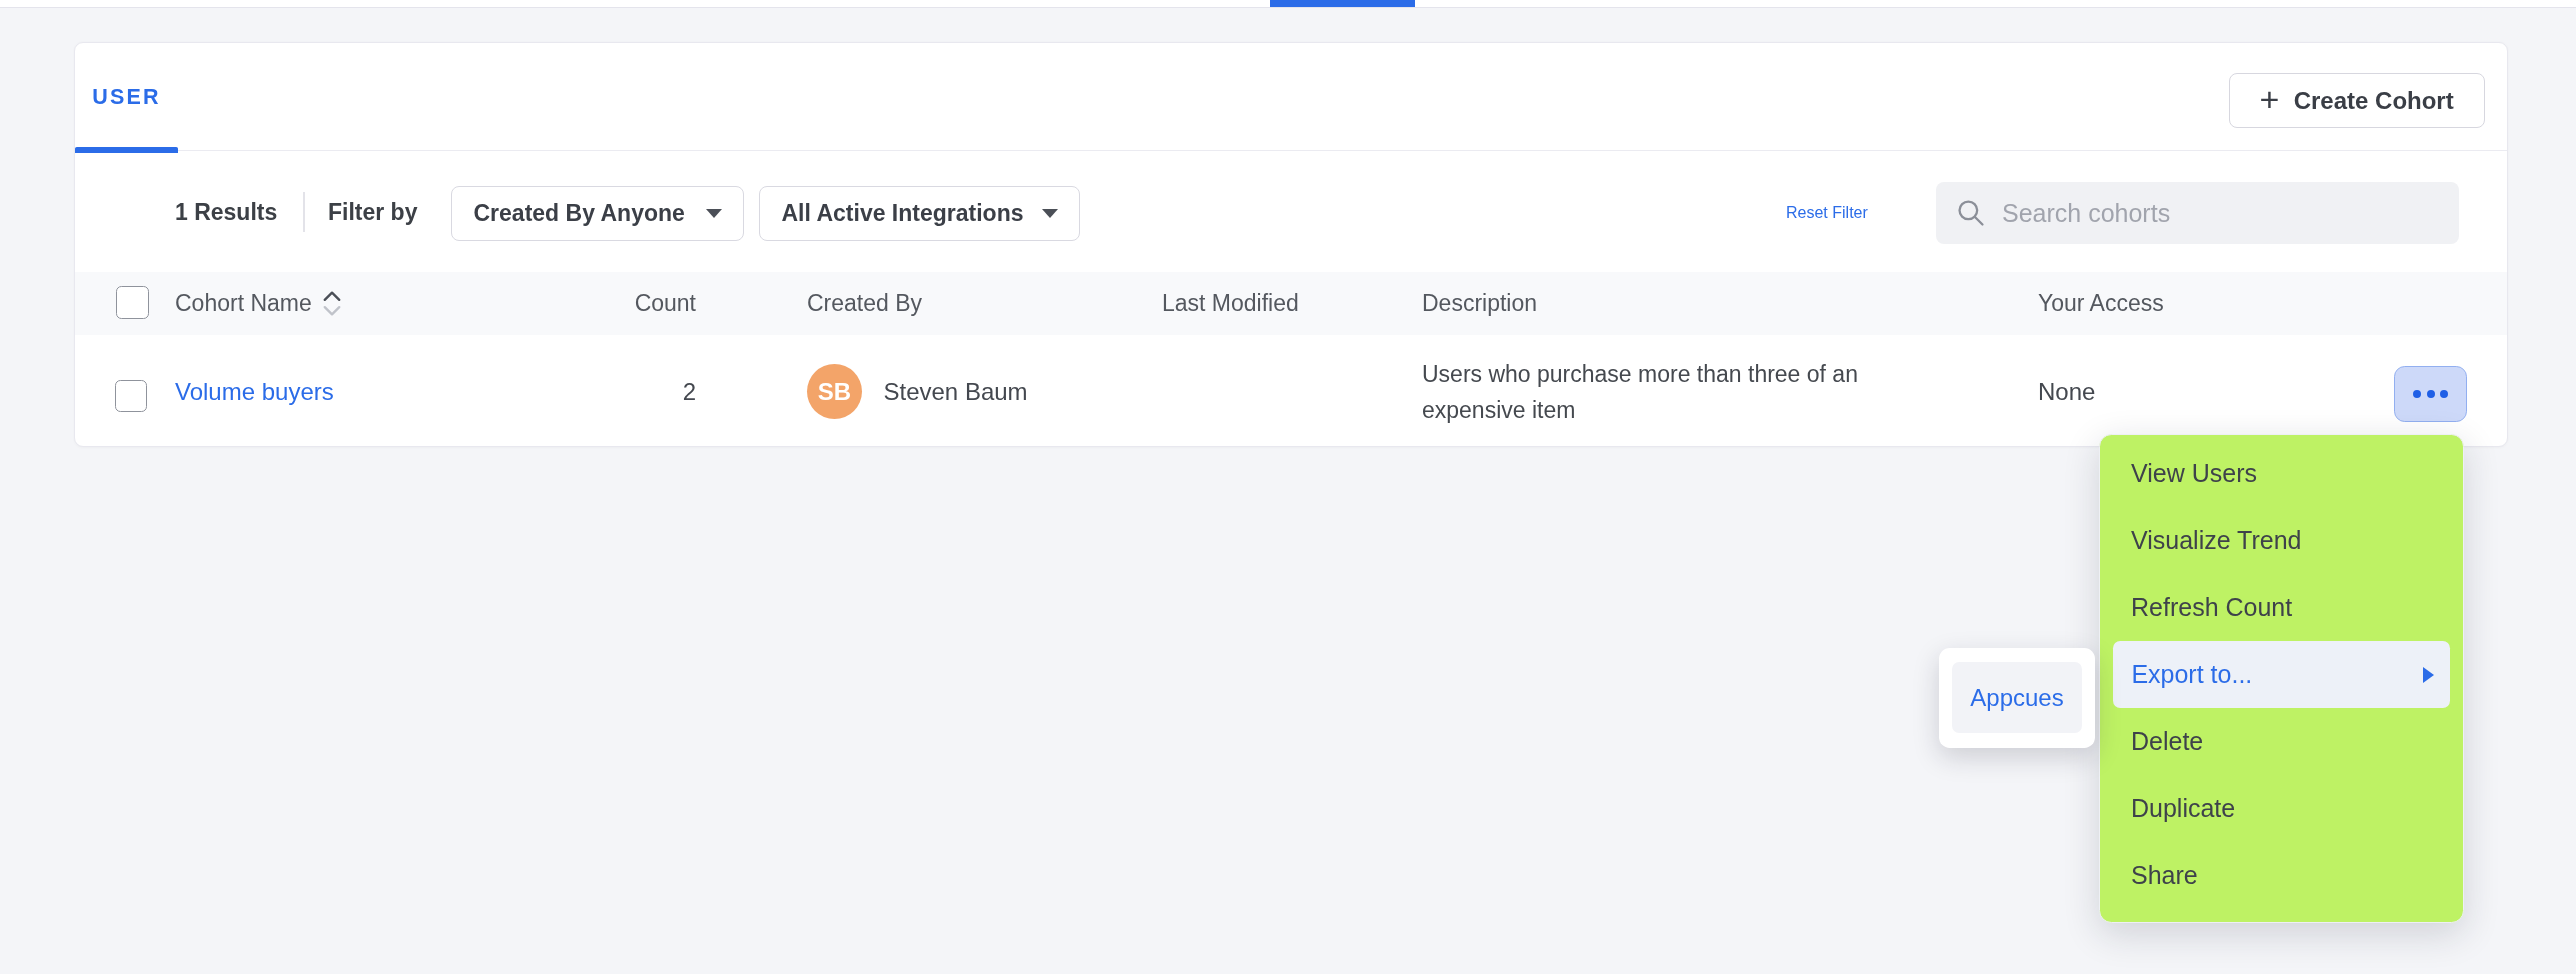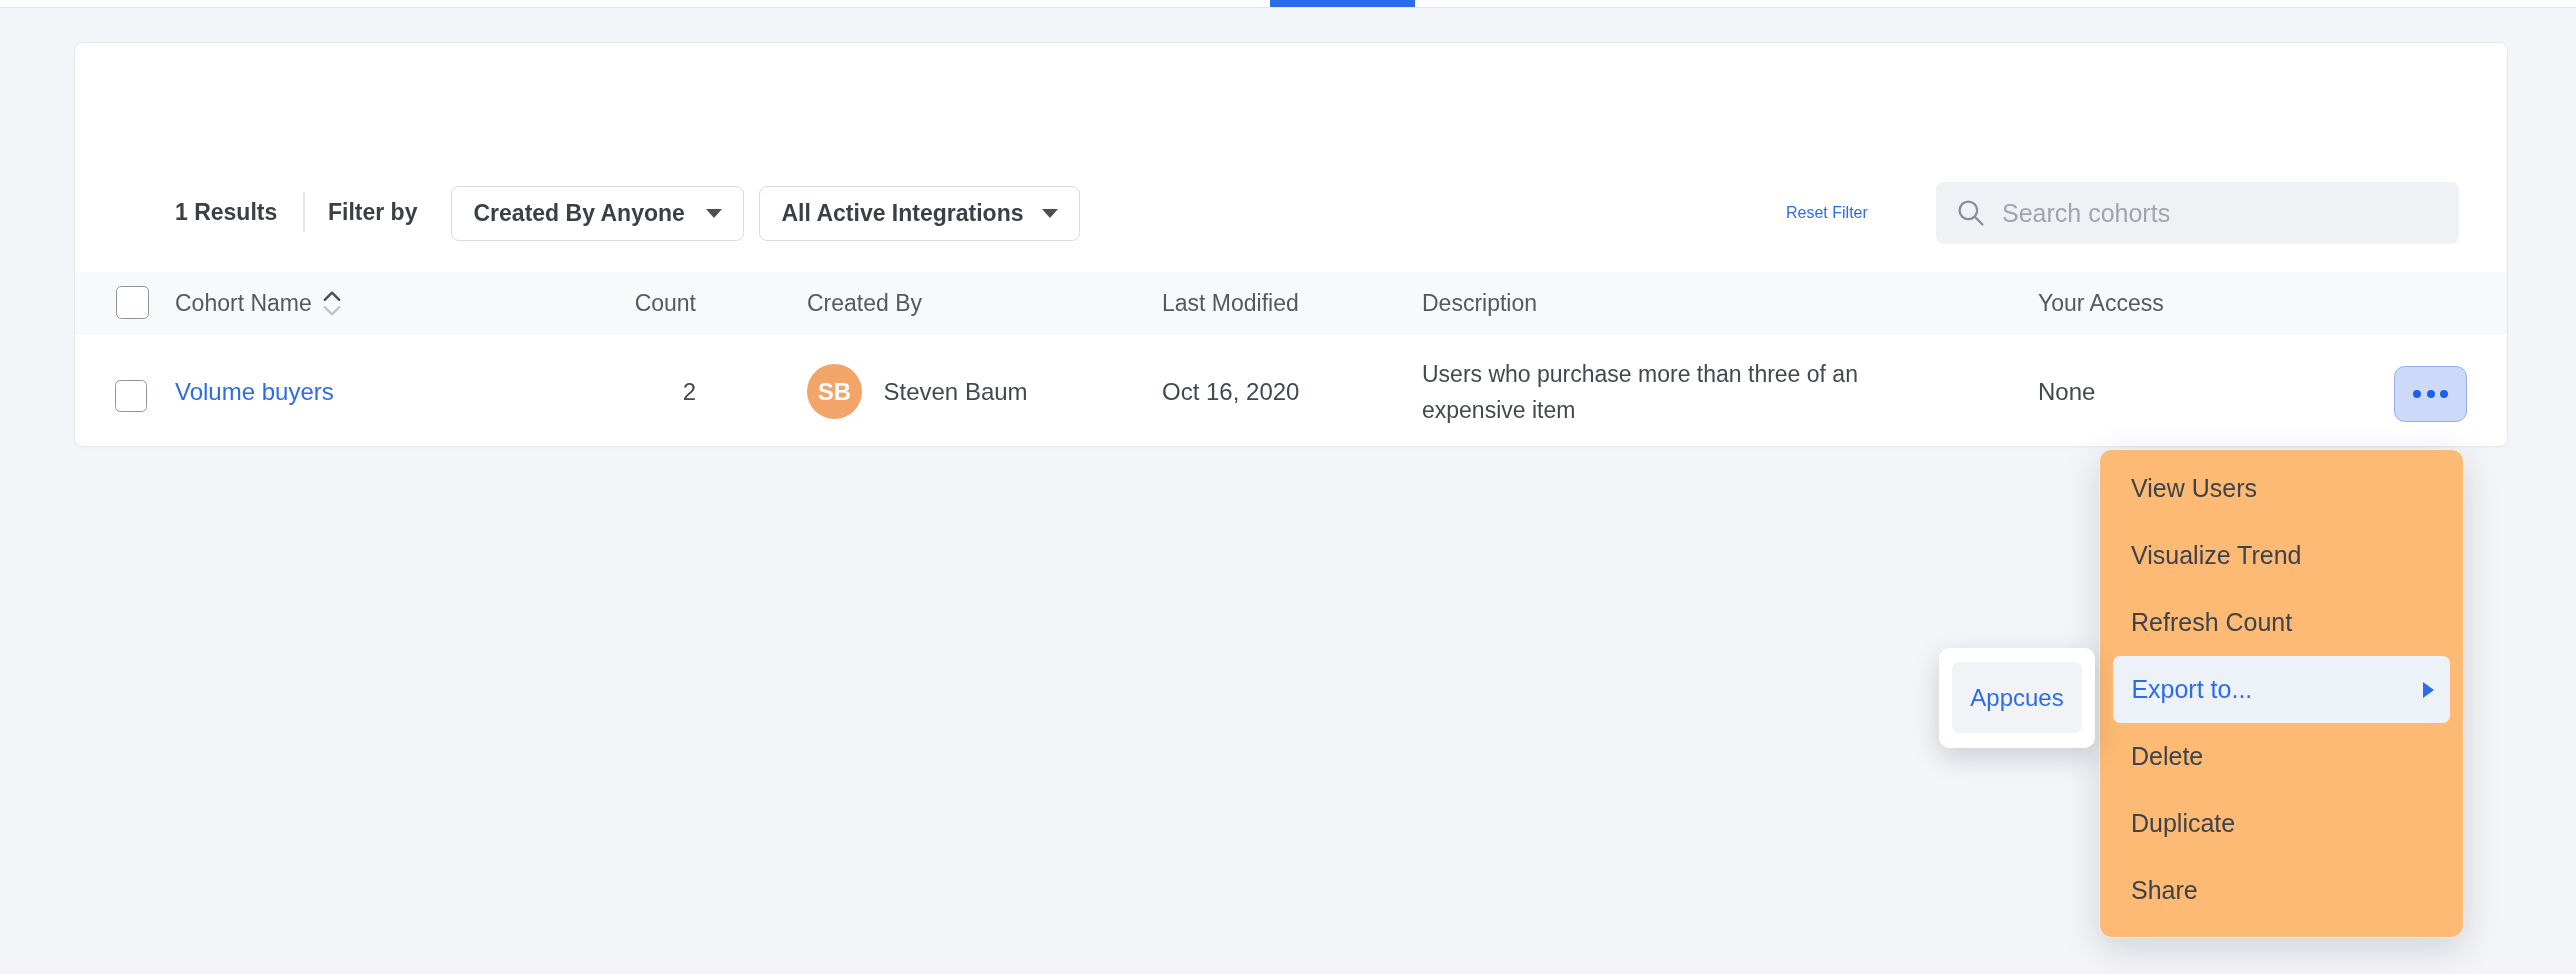--- a/index.html
+++ b/index.html
@@ -136,22 +136,22 @@
     display: flex; align-items: center; justify-content: center; gap: 5.4px;
     cursor: pointer;
   }
   .dot {
     width: 6.3px; height: 6.3px; border: 4.5px solid #1f5fe6; border-radius: 50%;
     background: #eef2fd;
   }
 
   
   .menu {
-    position: absolute; left: 2099px; top: 449px; width: 365px;
-    background: #fdba74; border: 0.9px solid #eef0f4; border-radius: 12.5px;
+    position: absolute; left: 2099px; top: 434px; width: 365px;
+    background: #bef264; border: 0.9px solid #eef0f4; border-radius: 12.5px;
     box-shadow: 0 10.7px 36px rgba(25,28,50,0.16);
     padding: 5.4px 0 12.5px; z-index: 5;
   }
   .mi {
     height: 67px; display: flex; align-items: center;
     padding: 0 25px 0 31px; font-size: 25px; color: #3e424a; cursor: pointer;
   }
   .mi-active {
     margin: 0 13.4px; padding: 0 16px 0 18px; border-radius: 7.2px;
     background: #edf1f8; color: #2b6ce8;
@@ -177,20 +177,30 @@
 </style>
 </head>
 <body>
 
 <div class="top-strip">
   <div class="top-indicator"></div>
 </div>
 
 <div class="card">
 
+  <div class="tabbar">
+    <div class="tab">
+      <span>USER</span>
+      <div class="tab-underline"></div>
+    </div>
+    <button class="create-btn">
+      <span class="plus-glyph">+</span>
+      <span>Create Cohort</span>
+    </button>
+  </div>
 
   <div class="filter-row">
     <span class="results">1 Results</span>
     <div class="vdiv"></div>
     <span class="filter-by">Filter by</span>
     <button class="dd dd1">
       <span>Created By Anyone</span>
       <span class="caret"></span>
     </button>
     <button class="dd dd2">
@@ -224,21 +234,20 @@
   </div>
 
   <div class="trow">
     <div class="cb cb-row"></div>
     <a class="cell cell-name">Volume buyers</a>
     <div class="cell cell-count">2</div>
     <div class="cell cell-createdby">
       <div class="avatar">SB</div>
       <span>Steven Baum</span>
     </div>
-    <div class="cell cell-modified">Oct 16, 2020</div>
     <div class="cell cell-desc">Users who purchase more than three of an expensive item</div>
     <div class="cell cell-access">None</div>
     <button class="more">
       <span class="dot"></span>
       <span class="dot"></span>
       <span class="dot"></span>
     </button>
   </div>
 
 </div>

